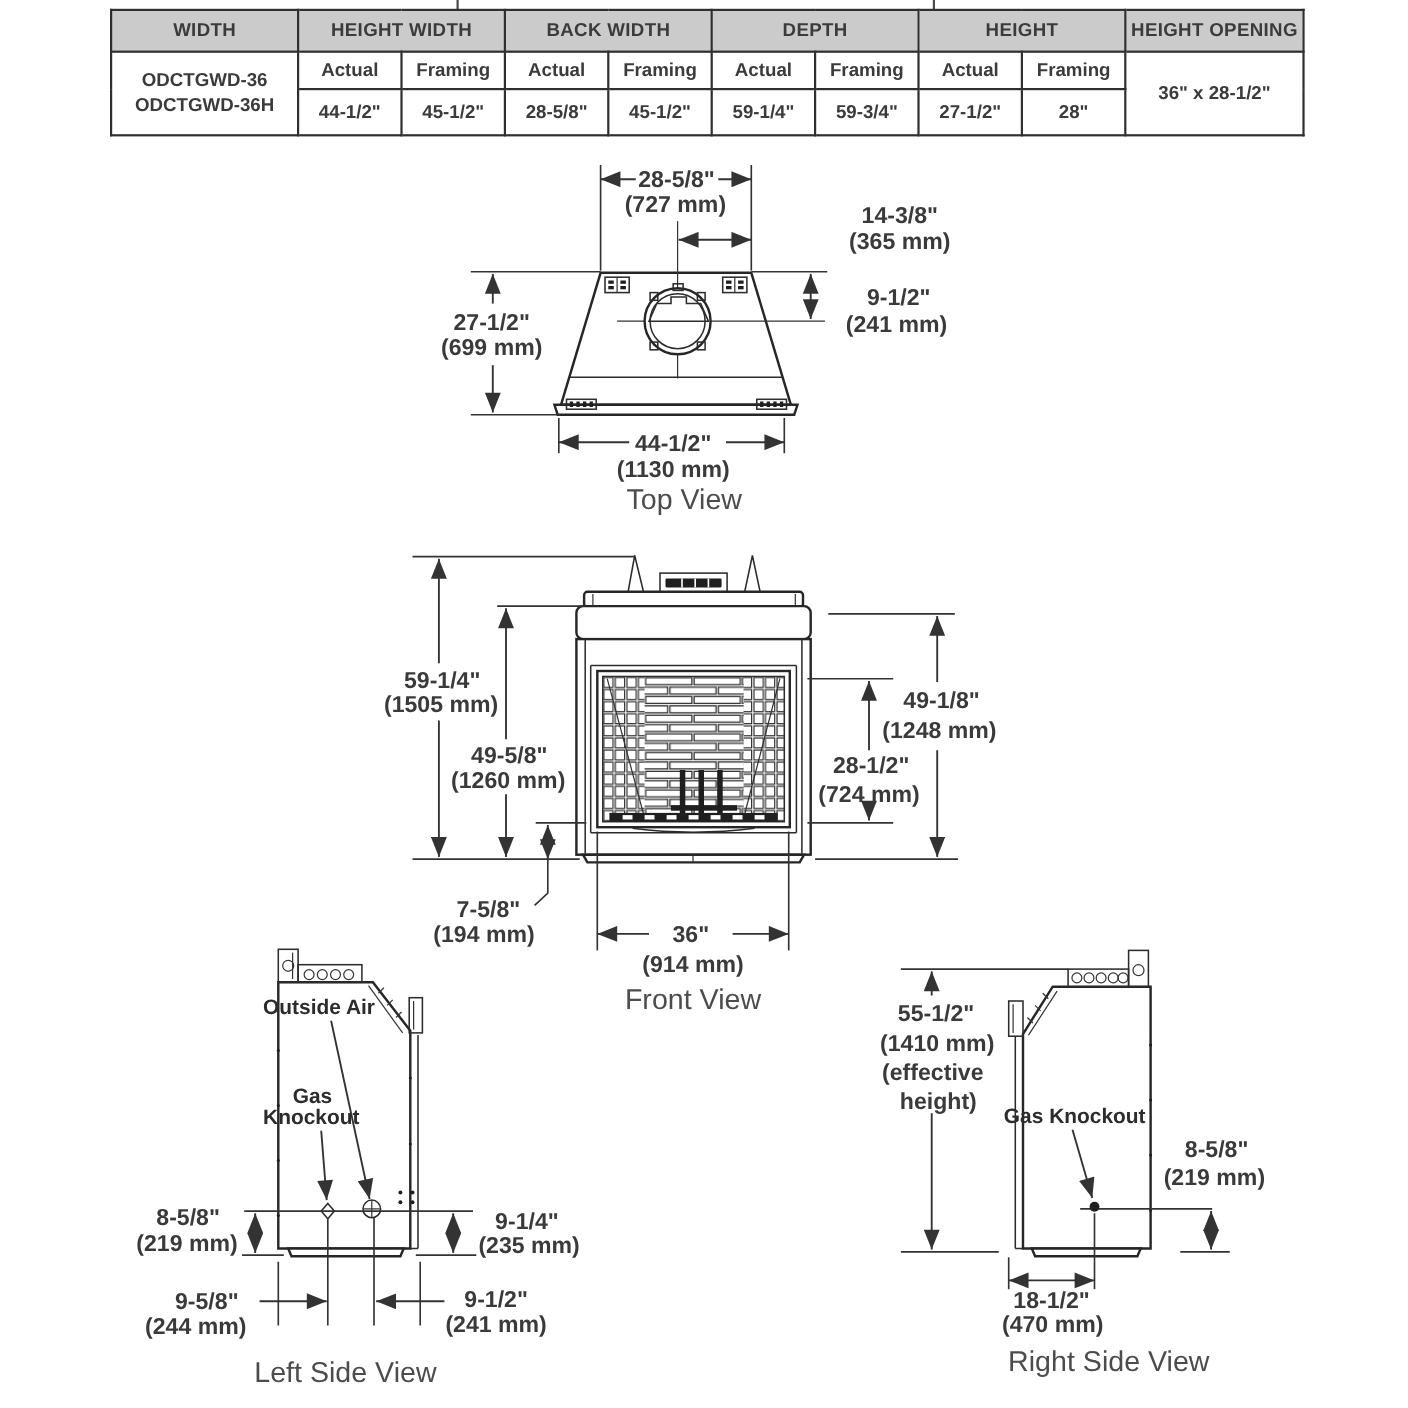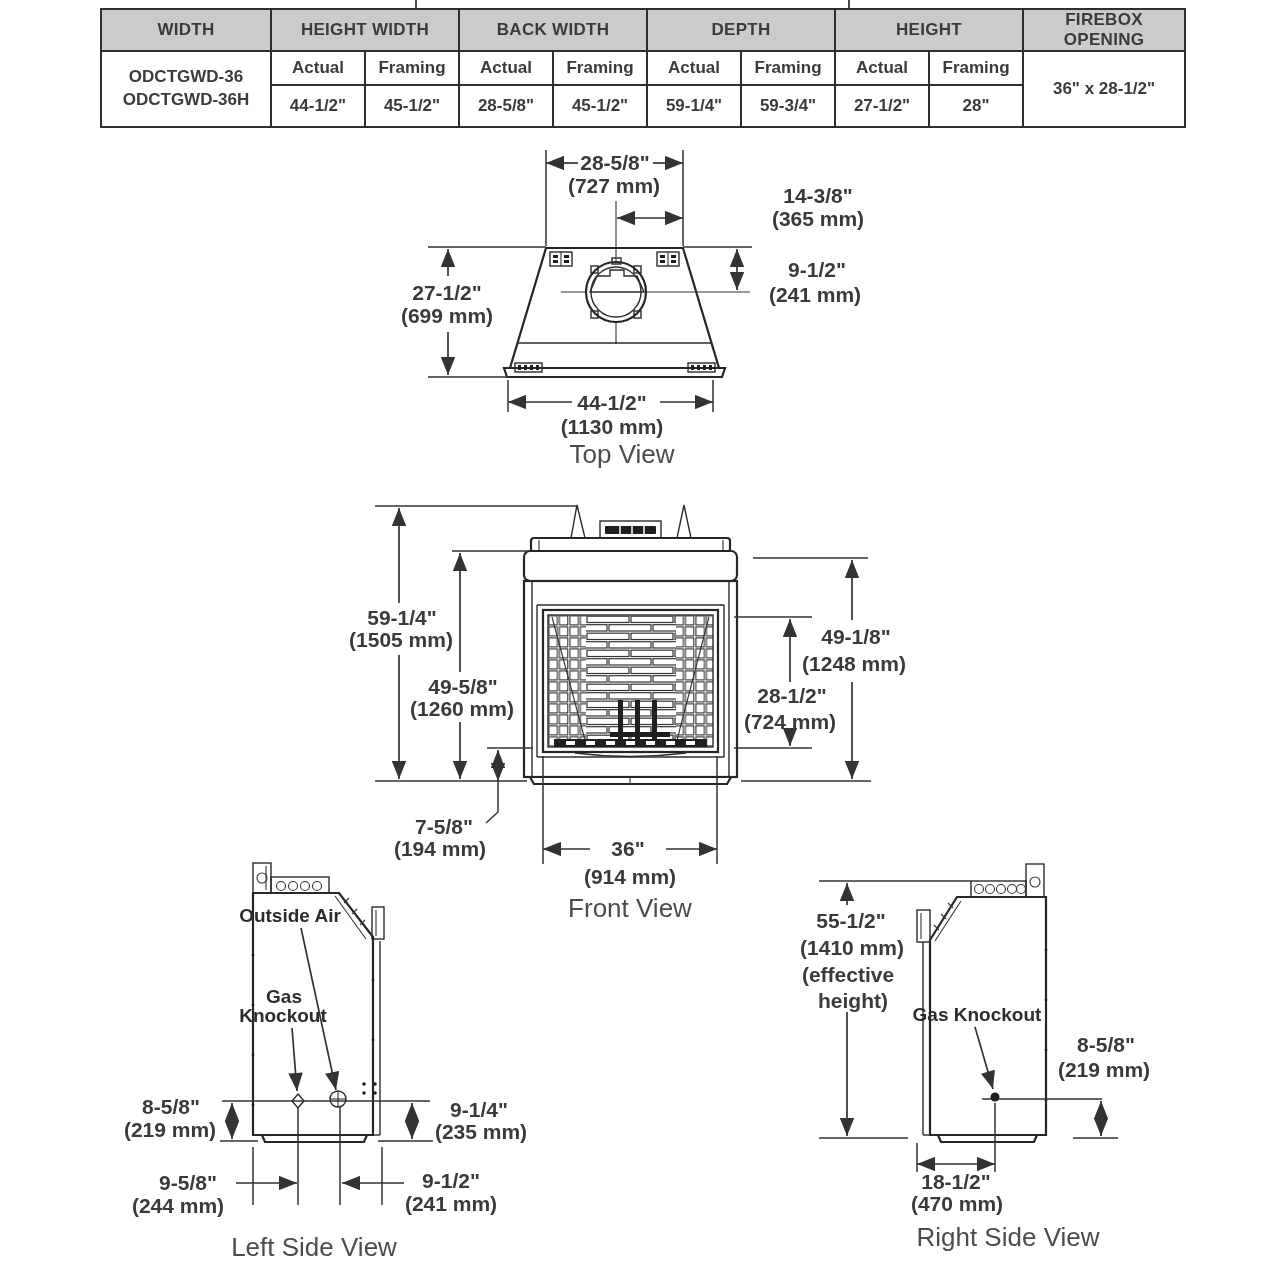--- a/index.html
+++ b/index.html
@@ -48,21 +48,21 @@
         <col style="width:94px">
       <col style="width:162px">
     </colgroup>
     <tbody>
         <tr>
       <th>WIDTH</th>
       <th colspan="2">HEIGHT WIDTH</th>
       <th colspan="2">BACK WIDTH</th>
       <th colspan="2">DEPTH</th>
       <th colspan="2">HEIGHT</th>
-      <th>FIREBOX OPENING</th>
+      <th>HEIGHT OPENING</th>
     </tr>
     <tr class="subhead">
       <td rowspan="2" class="modelcell">
         <div>ODCTGWD-36</div>
         <div>ODCTGWD-36H</div>
       </td>
       <td>Actual</td>
       <td>Framing</td>
       <td>Actual</td>
       <td>Framing</td>

